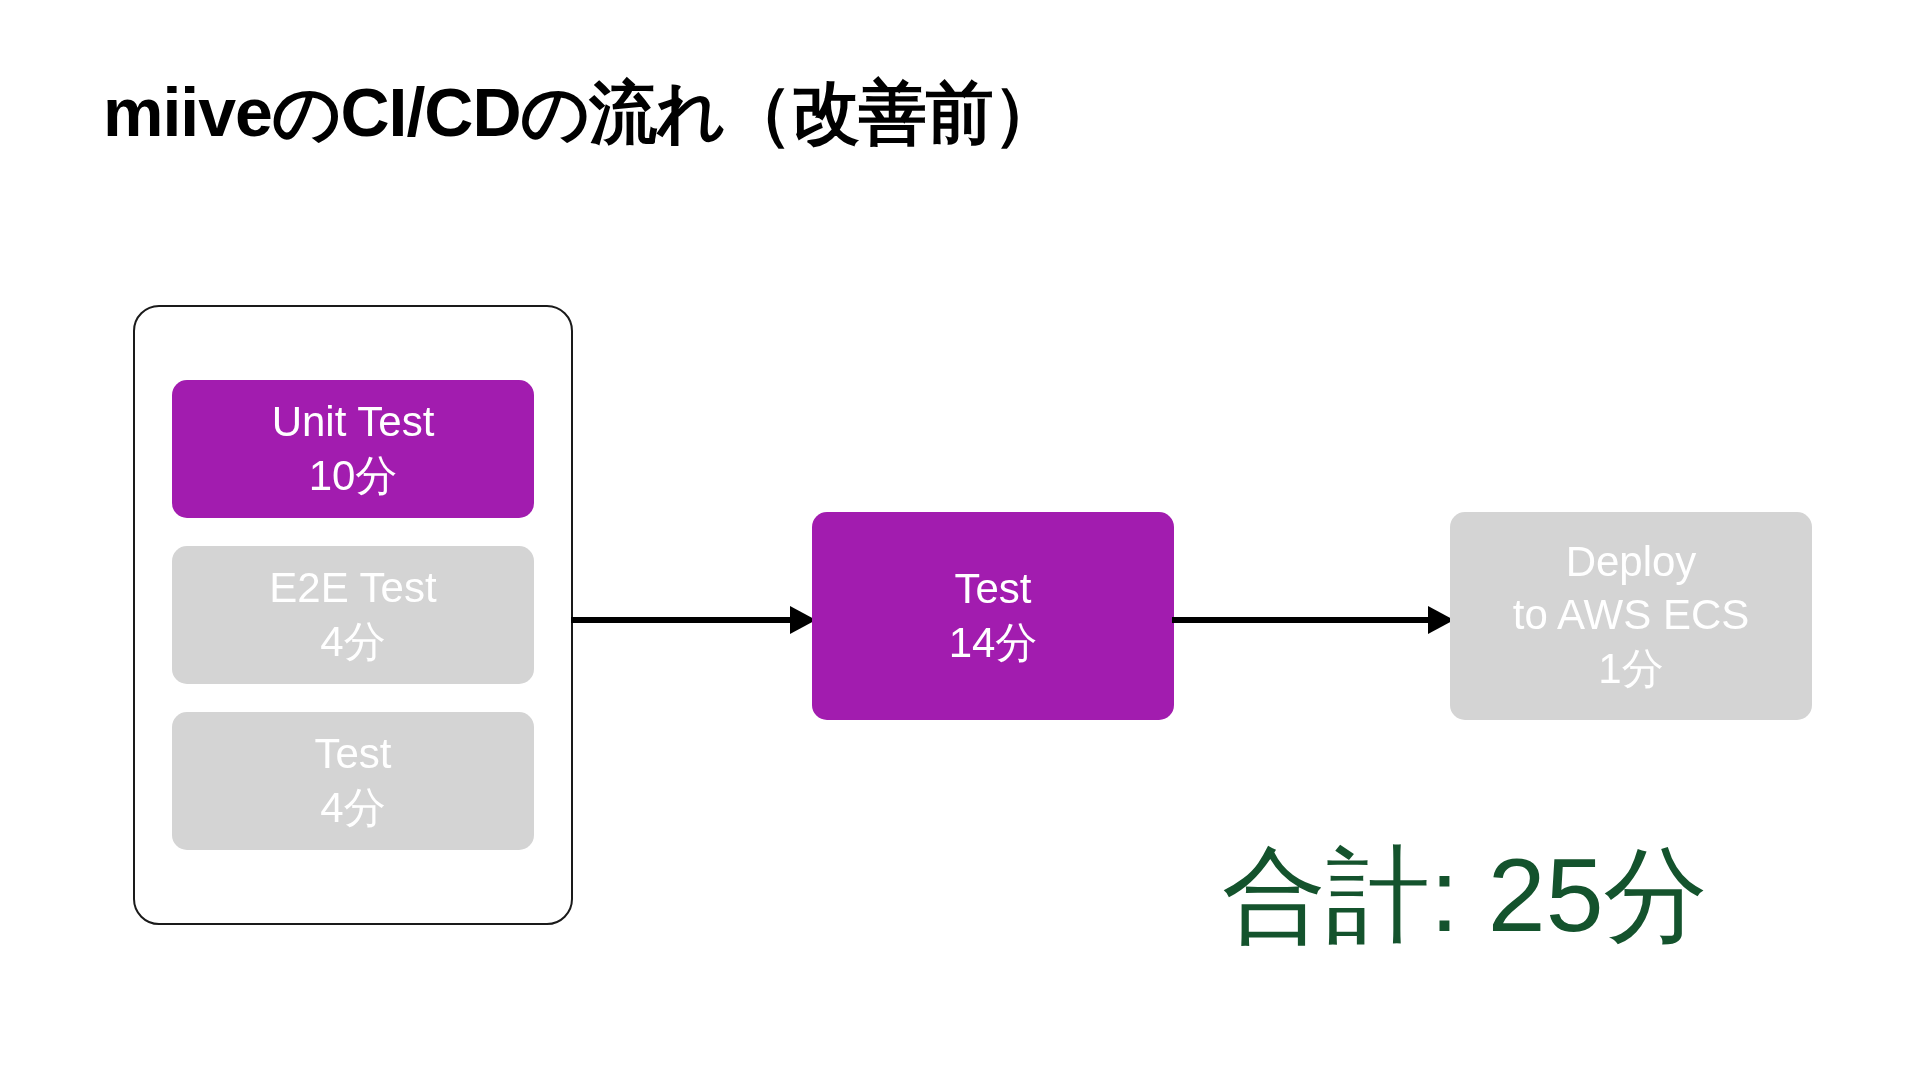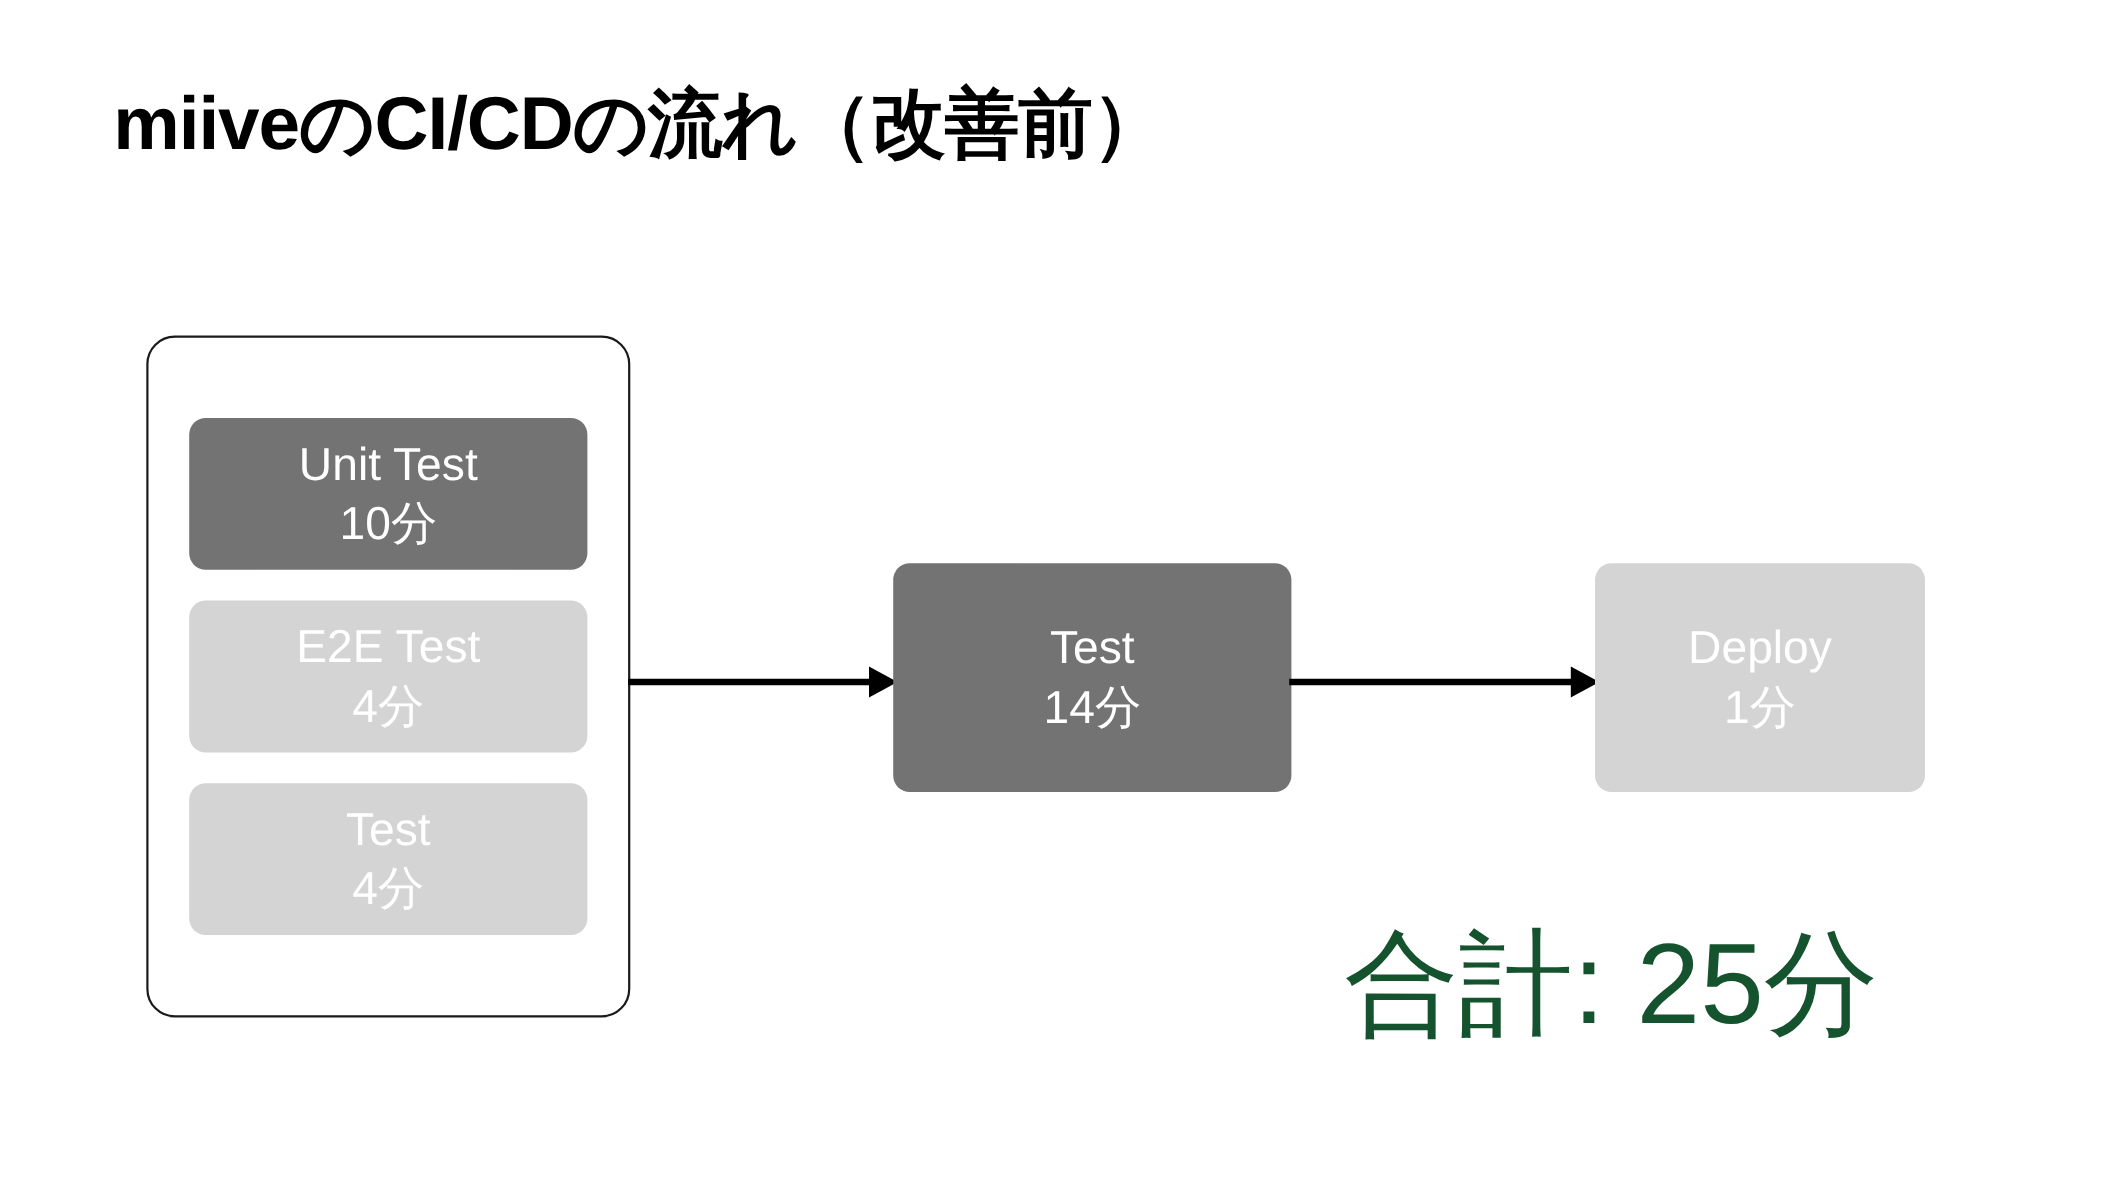--- a/index.html
+++ b/index.html
@@ -64,40 +64,40 @@
   .job-box .job-duration {
     display: block;
     white-space: nowrap;
   }
 
   .job-box.small {
     width: 362px;
     height: 138px;
     font-size: 42px;
   }
-  .job-box.dark  { background: #737373; }
+  .job-box.dark  { background: #a21caf; }
   .job-box.light { background: #d4d4d4; }
 
   
   .build-box {
     position: absolute;
     left: 812px;
     top: 512px;
     width: 362px;
     height: 208px;
     font-size: 42px;
     border-radius: 15px;
   }
 
   
   .deploy-box {
     position: absolute;
     left: 1450px;
     top: 512px;
-    width: 300px;
+    width: 362px;
     height: 208px;
     font-size: 42px;
     border-radius: 15px;
   }
   .deploy-box .job-label { line-height: 1.26; }
 
   
   .arrow {
     position: absolute;
     height: 40px;
@@ -158,16 +158,17 @@
 
 <div class="arrow arrow-2">
   <svg width="282" height="40" viewBox="0 0 282 40" xmlns="http://www.w3.org/2000/svg">
     <line x1="0" y1="20" x2="259" y2="20" stroke="#000000" stroke-width="6"></line>
     <polygon points="256,6 282,20 256,34" fill="#000000"></polygon>
   </svg>
 </div>
 
 <div class="job-box deploy-box light">
   <span class="job-label">Deploy</span>
+  <span class="job-label">to AWS ECS</span>
   <span class="job-duration">1分</span>
 </div>
 
 <div class="total-text">合計: 25分</div>
 
 </body></html>

